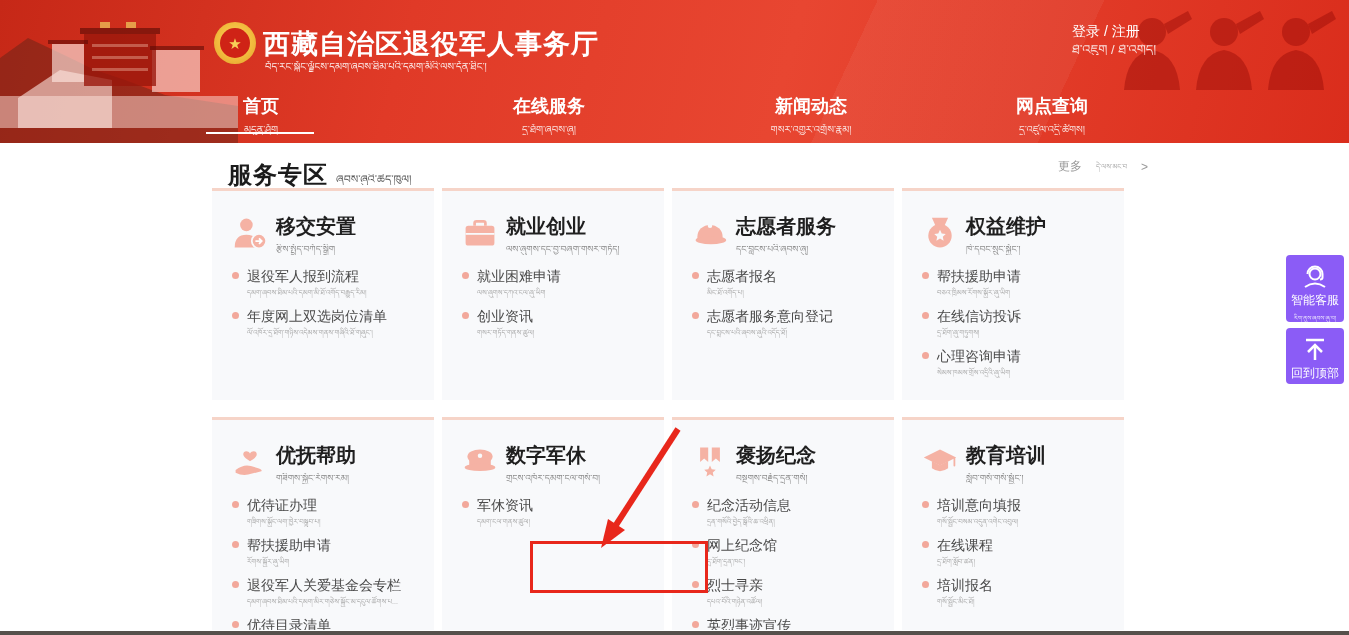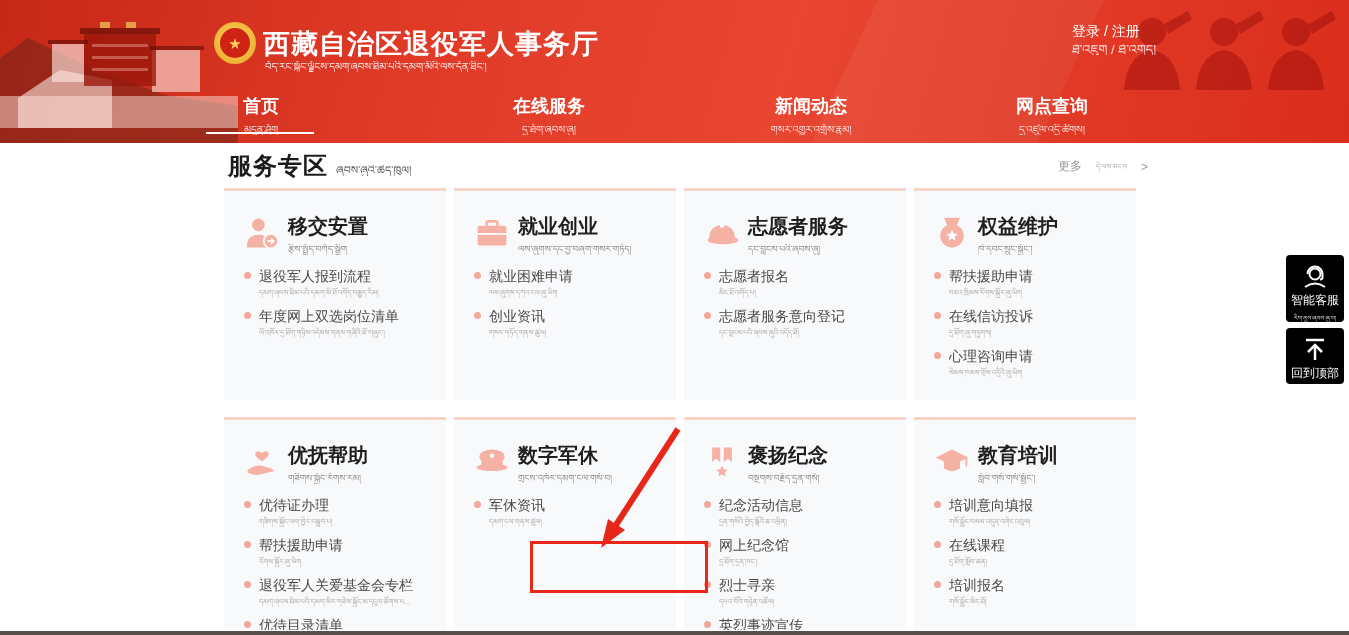--- a/index.html
+++ b/index.html
@@ -34,29 +34,29 @@
   .login-box{position:absolute;left:1072px;top:23px;color:#ffffff;}
   .login-label{font-size:14px;white-space:nowrap;}
   .login-tib{font-size:13px;color:rgba(255,255,255,.85);margin-top:3px;}
   .nav-item{position:absolute;top:94px;transform:translateX(-50%);text-align:center;color:#fff;cursor:pointer;}
   .nav-label{font-size:18px;font-weight:bold;white-space:nowrap;}
   .nav-tib{font-size:10px;color:rgba(255,255,255,.85);margin-top:6px;max-width:140px;margin-left:auto;margin-right:auto;}
   .nav-underline{position:absolute;left:206px;top:132px;width:108px;height:2px;background:#ffffff;}
 
   
   .section-head{position:absolute;left:228px;top:150px;display:flex;align-items:baseline;color:#1b1b1b;}
-  .section-title{font-size:24px;font-weight:bold;letter-spacing:1px;}
+  .section-title{font-size:24px;font-weight:bold;letter-spacing:1px;margin-top:9px;}
   .section-title-tib{font-size:11px;color:#555;margin-left:8px;max-width:150px;}
   .more-link{position:absolute;left:1058px;top:158px;width:90px;color:#999;font-size:12px;
     display:flex;align-items:center;gap:14px;cursor:pointer;white-space:nowrap;}
   .more-tib{font-size:7px;color:#aaa;max-width:42px;overflow:hidden;}
 
   
   .grid{
-    position:absolute;left:224px;top:188px;width:912px;
+    position:absolute;left:212px;top:188px;width:912px;
     display:grid;grid-template-columns:repeat(4,222px);grid-template-rows:212px 213px;
     column-gap:8px;row-gap:17px;
   }
   .card{
     background:#f8f9fb;border-top:3px solid #f6d4c8;box-sizing:border-box;
     padding:22px 12px 0 20px;overflow:hidden;
   }
   .card-head{display:flex;align-items:flex-start;}
   .card-icon{width:36px;height:36px;flex:0 0 36px;margin-top:2px;}
   .card-titles{margin-left:8px;min-width:0;}
@@ -67,21 +67,21 @@
   .bullet{position:absolute;left:0;top:5px;width:7px;height:7px;border-radius:50%;background:#f2a89b;}
   .item-label{font-size:14px;color:#4a4a4a;line-height:17px;white-space:nowrap;}
   .item-tib{font-size:7px;color:#a9a9a9;margin-top:2px;max-width:168px;}
 
   
   .hl-box{position:absolute;left:530px;top:541px;width:172px;height:46px;border:3px solid #e8271b;pointer-events:none;z-index:6;}
   .arrow-svg{position:absolute;left:585px;top:422px;width:110px;height:132px;pointer-events:none;z-index:6;}
 
   
   .float-btn{
-    position:absolute;left:1286px;width:58px;background:#000000;border-radius:4px;
+    position:absolute;left:1286px;width:58px;background:#8b5cf6;border-radius:4px;
     color:#fff;text-align:center;box-sizing:border-box;padding:9px 2px 6px 2px;cursor:pointer;z-index:8;
   }
   .float-btn .f-icon{display:block;margin:0 auto 4px auto;}
   .f-label{font-size:12px;white-space:nowrap;}
   .f-tib{font-size:6px;color:rgba(255,255,255,.8);margin-top:4px;max-width:52px;margin-left:auto;margin-right:auto;overflow:hidden;white-space:nowrap;}
   .btn-service{top:255px;height:67px;}
   .btn-top{top:328px;height:56px;}
 
   .footer-strip{position:absolute;left:0;top:631px;width:1349px;height:4px;background:#56514c;}
 

